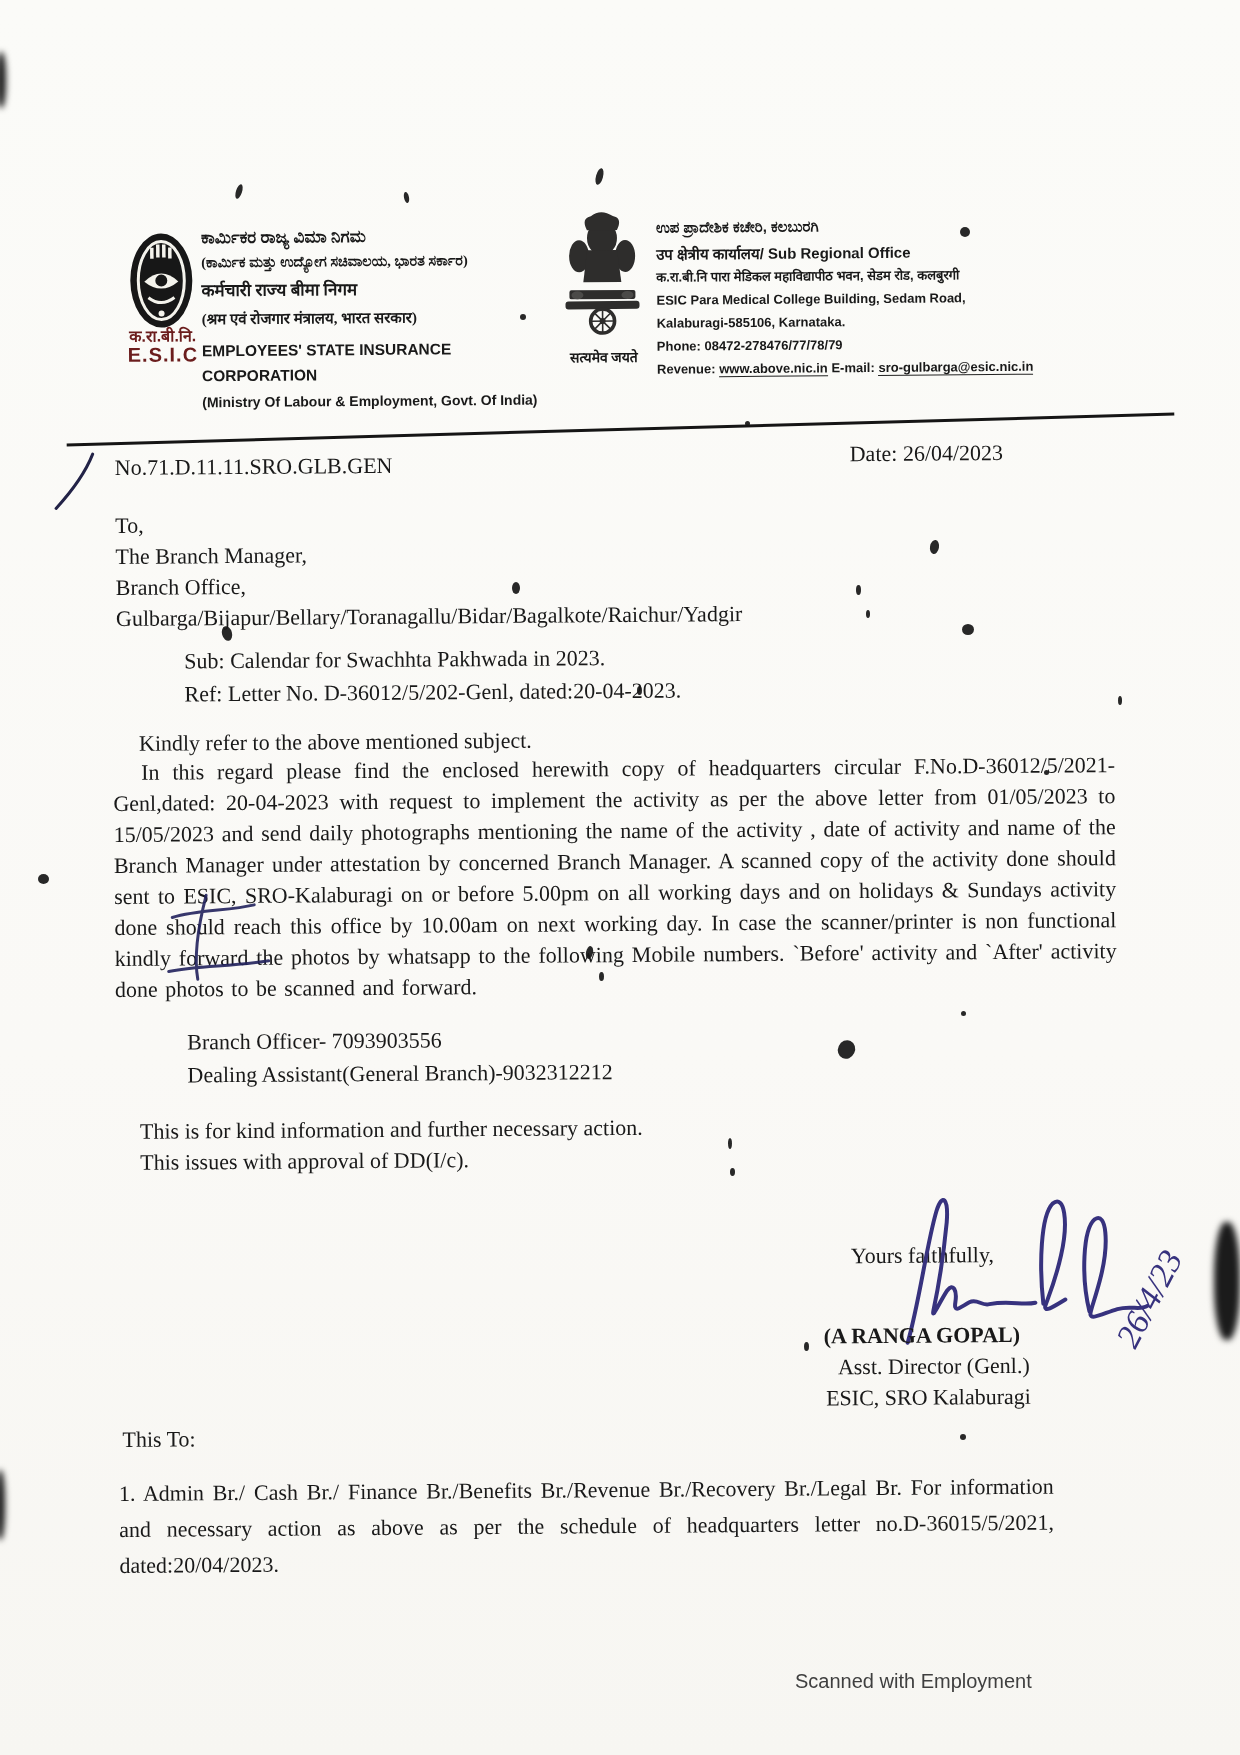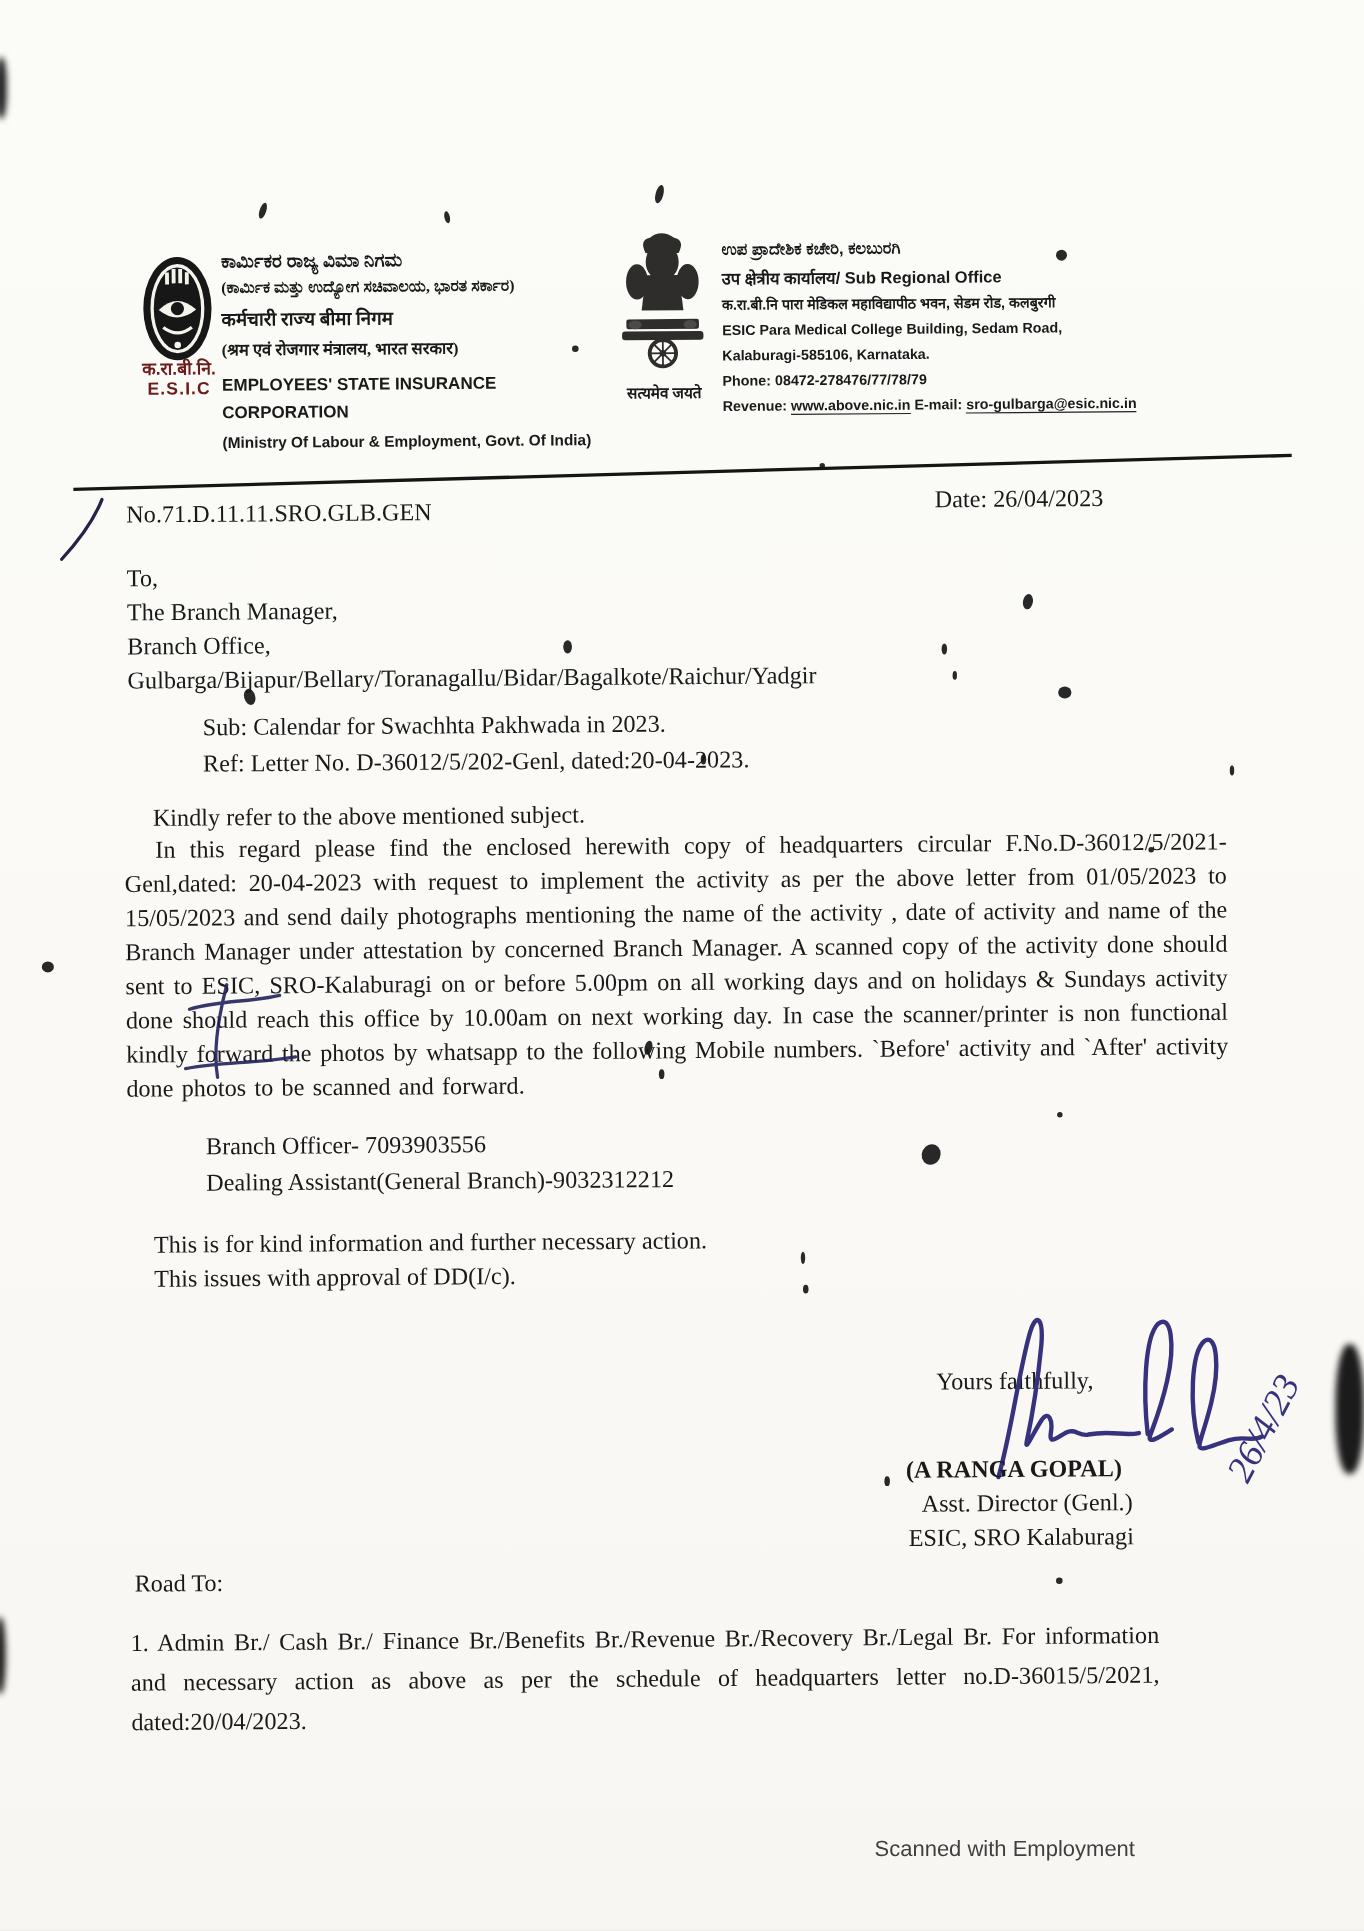--- a/index.html
+++ b/index.html
@@ -37,21 +37,21 @@
         <rect x="34" y="13" width="3.5" height="13" fill="#f4f3ec"></rect>
         <rect x="40" y="16" width="3.5" height="11" fill="#f4f3ec"></rect>
         <path d="M16,50 Q33,34 50,50 Q33,64 16,50 Z" fill="#f4f3ec"></path>
         <circle cx="33" cy="49" r="6" fill="#171717"></circle>
         <path d="M20,66 Q33,76 46,66" fill="none" stroke="#f4f3ec" stroke-width="3"></path>
         <circle cx="33" cy="82" r="3" fill="#f4f3ec"></circle>
       </svg>
     </div>
     <div class="abs sans b" style="left:126px;top:324px;width:82px;text-align:center;color:#6b1d1d;font-size:16px;line-height:18px;">
       <div>क.रा.बी.नि.</div>
-      <div style="font-size:16px;letter-spacing:1px;">E.S.I.C</div>
+      <div style="font-size:20px;letter-spacing:1px;">E.S.I.C</div>
     </div>
 
     <div class="abs hdr-left" style="left:206px;top:222px;width:360px;">
       <div class="b" style="font-size:17px;">ಕಾರ್ಮಿಕರ ರಾಜ್ಯ ವಿಮಾ ನಿಗಮ</div>
       <div class="b" style="font-size:14.5px;">(ಕಾರ್ಮಿಕ ಮತ್ತು ಉದ್ಯೋಗ ಸಚಿವಾಲಯ, ಭಾರತ ಸರ್ಕಾರ)</div>
       <div class="b" style="font-size:17px;margin-top:3px;">कर्मचारी राज्य बीमा निगम</div>
       <div class="b" style="font-size:15px;margin-top:4px;">(श्रम एवं रोजगार मंत्रालय, भारत सरकार)</div>
       <div class="b sans" style="font-size:15.5px;margin-top:6px;">EMPLOYEES' STATE  INSURANCE CORPORATION</div>
       <div class="b sans" style="font-size:14px;margin-top:2px;">(Ministry Of Labour &amp; Employment, Govt. Of India)</div>
     </div>
@@ -137,21 +137,21 @@
     </div>
 
     <div class="abs ink" style="left:1105px;top:1340px;font-size:34px;font-style:italic;transform:rotate(-62deg);transform-origin:left top;white-space:nowrap;">26/4/23</div>
 
     <div class="abs body-text" style="left:820px;top:1322px;width:270px;">
       <div class="b">(A RANGA GOPAL)</div>
       <div style="padding-left:14px;">Asst. Director (Genl.)</div>
       <div style="padding-left:2px;">ESIC, SRO Kalaburagi</div>
     </div>
 
-    <div class="abs body-text" style="left:118px;top:1420px;">Road To:</div>
+    <div class="abs body-text" style="left:118px;top:1420px;">This To:</div>
     <div class="abs body-text justify" style="left:114px;top:1472px;width:935px;line-height:36px;word-spacing:2px;">1. Admin Br./ Cash Br./ Finance Br./Benefits Br./Revenue Br./Recovery Br./Legal Br. For information and necessary action as above as per the schedule of headquarters letter no.D-36015/5/2021, dated:20/04/2023.</div>
 
     <div class="abs" style="left:56px;top:446px;">
       <svg width="46" height="64" viewBox="0 0 46 64" fill="none" stroke="#232347" stroke-width="3" stroke-linecap="round">
         <path d="M40,4 C32,24 16,44 3,58"></path>
       </svg>
     </div>
     <div class="abs" style="left:166px;top:882px;">
       <svg width="116" height="104" viewBox="0 0 116 104" fill="none" stroke="#23235e" stroke-width="3" stroke-linecap="round" opacity="0.9">
         <path d="M40,10 C32,40 27,70 31,94"></path>

